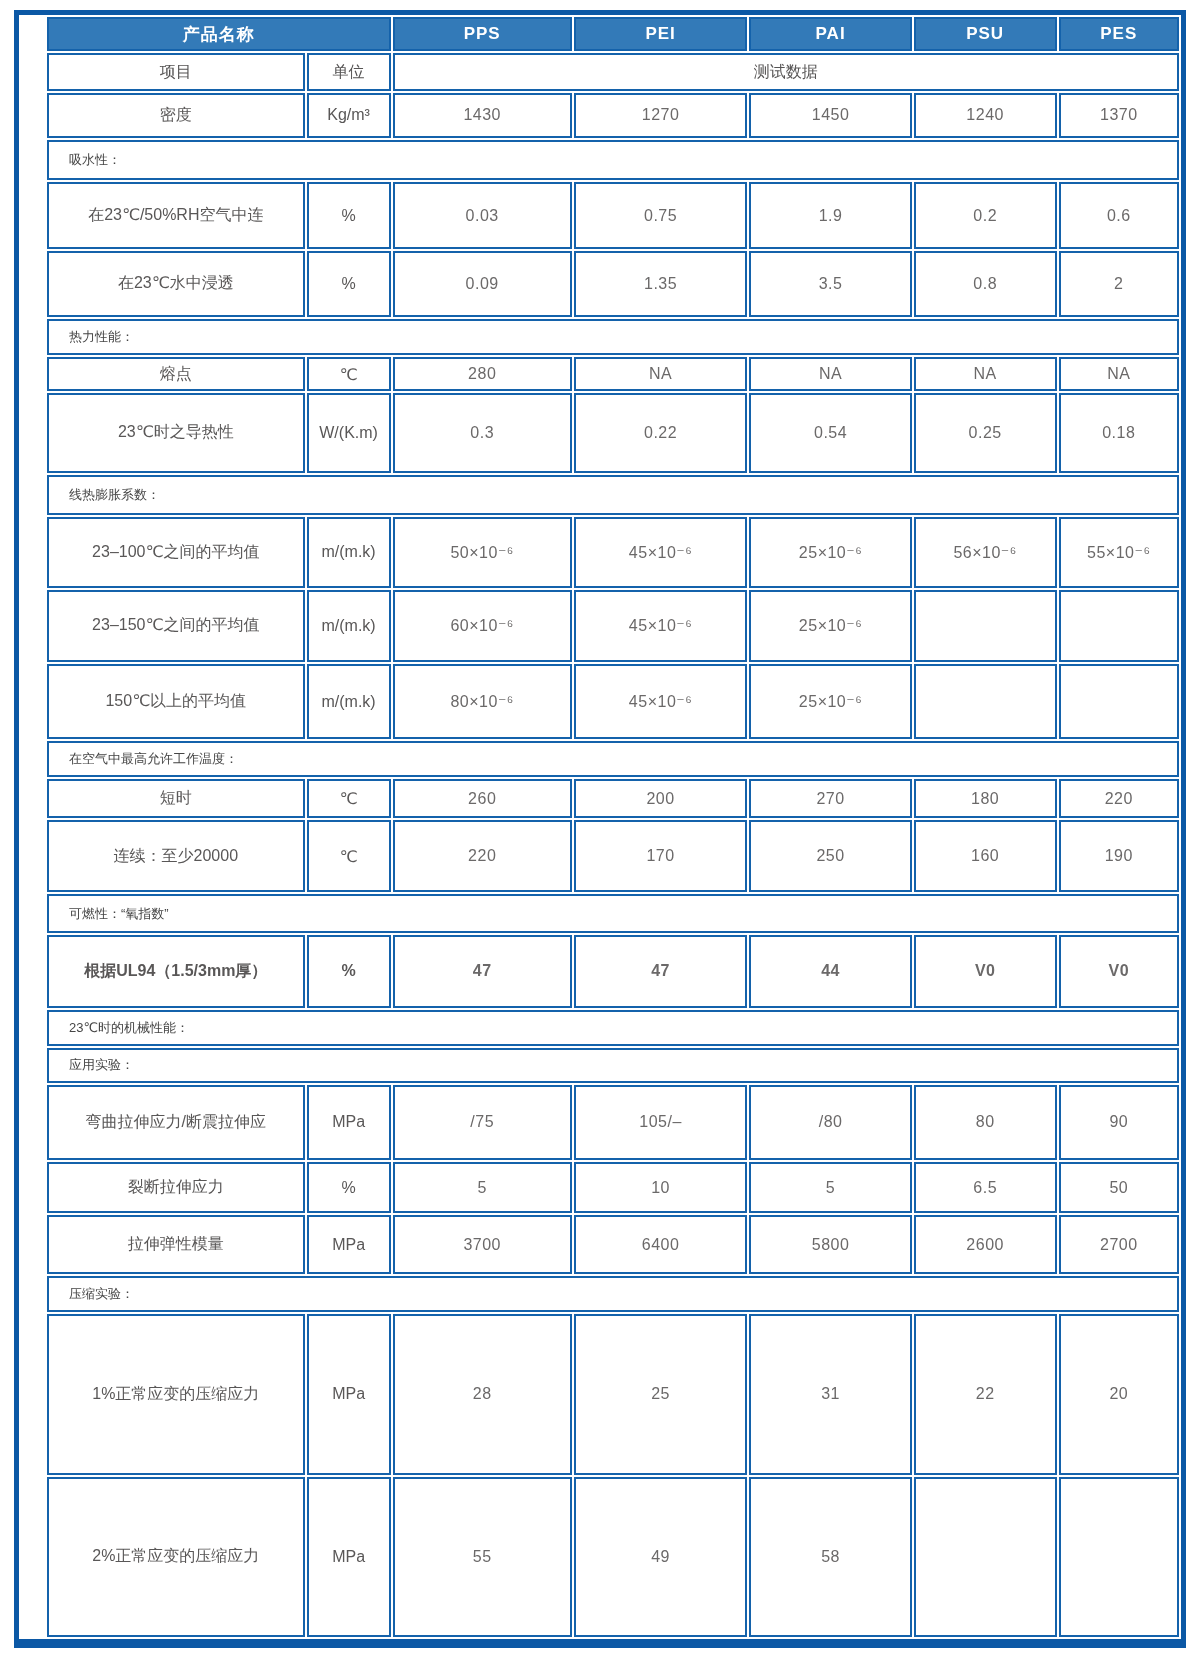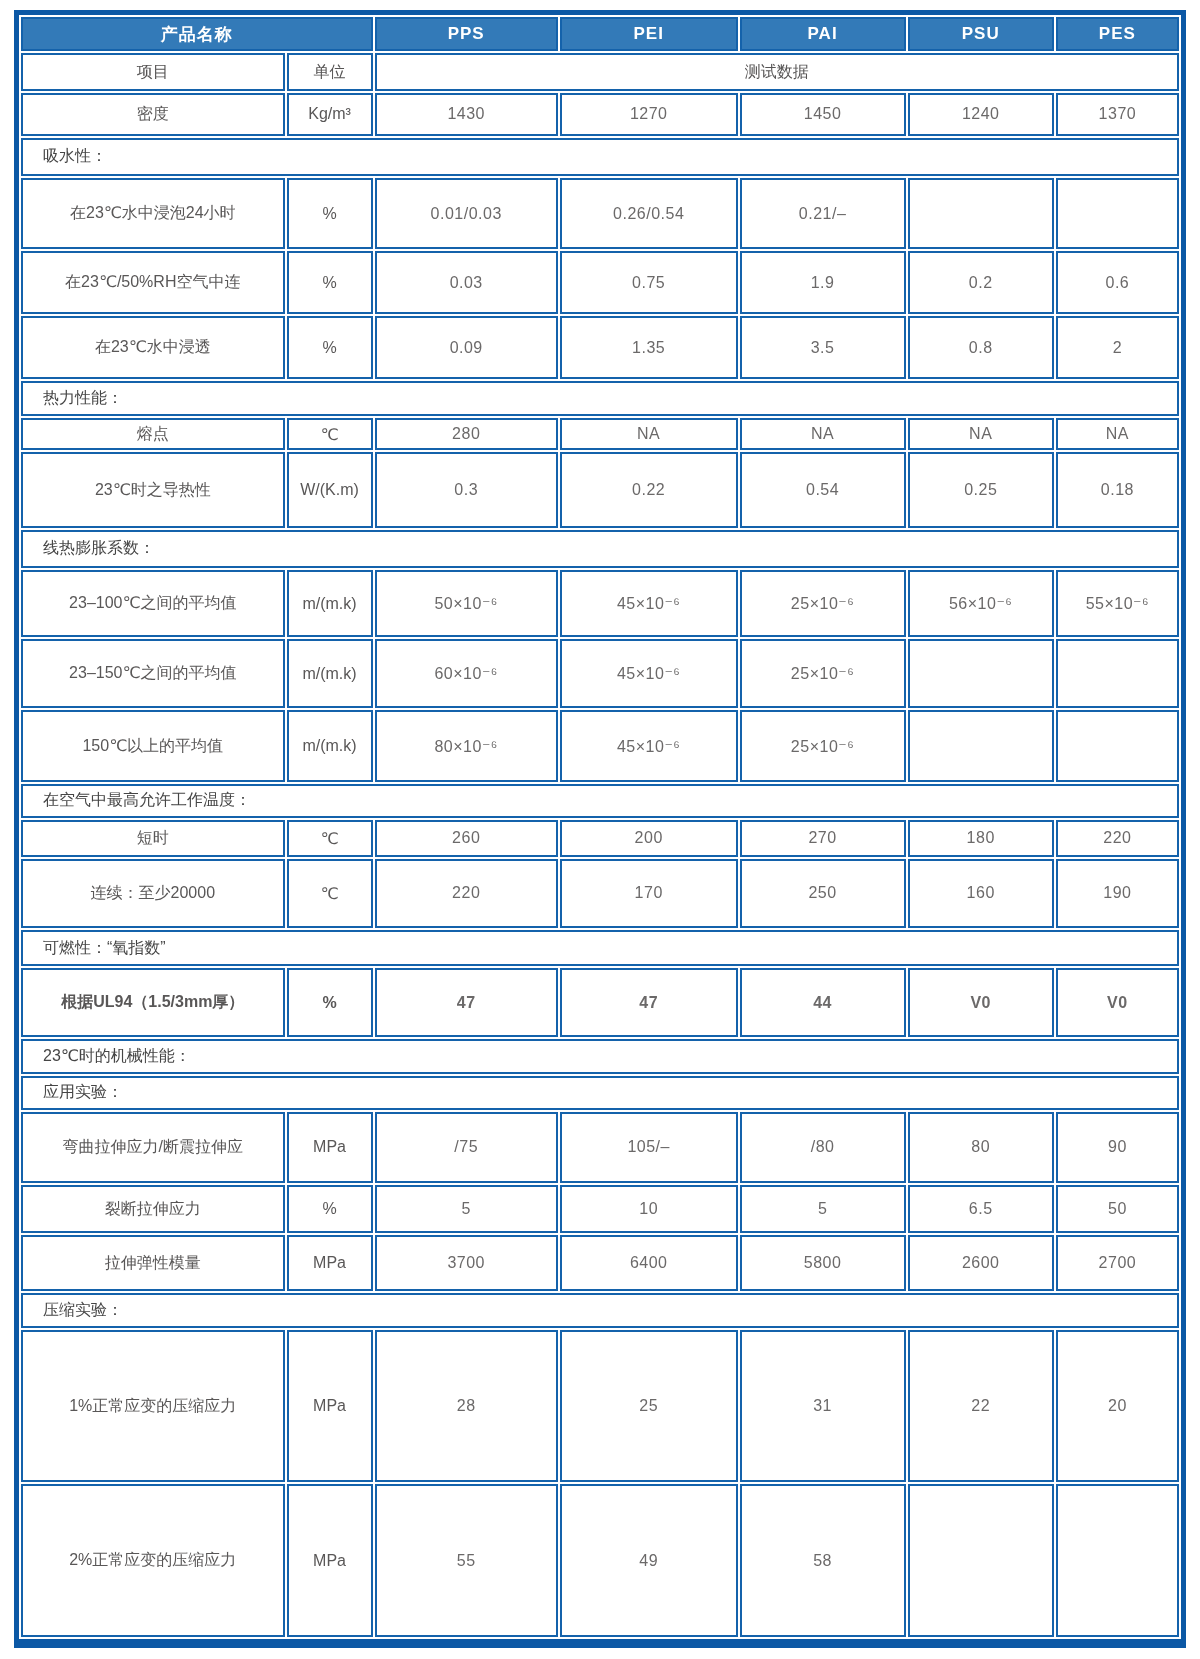--- a/index.html
+++ b/index.html
@@ -18,20 +18,21 @@
     border-bottom-width: 9px;
     background: #ffffff;
   }
   table.spec-table {
     width: 100%;
     height: 100%;
     border-collapse: separate;
     border-spacing: 2px;
     background: #ffffff;
     table-layout: fixed;
+    padding-left: 26px;
   }
   th, td {
     border: 2px solid #1462ab;
     vertical-align: middle;
     text-align: center;
     padding: 2px 6px;
     overflow: hidden;
   }
   th.head-cell {
     background: #337ab8;
@@ -41,21 +42,21 @@
     letter-spacing: 1px;
   }
   td.sub-cell {
     color: #565454;
     font-size: 16px;
   }
   td.section-cell {
     text-align: left;
     padding-left: 20px;
     color: #454545;
-    font-size: 16px;
+    font-size: 13px;
   }
   td.label-cell {
     color: #595757;
     font-size: 16px;
   }
   td.unit-cell {
     color: #595757;
     font-size: 16px;
     text-align: center;
   }
@@ -100,29 +101,20 @@
           <td class="unit-cell">Kg/m³</td>
           <td class="value-cell">1430</td>
           <td class="value-cell">1270</td>
           <td class="value-cell">1450</td>
           <td class="value-cell">1240</td>
           <td class="value-cell">1370</td>
         </tr>
         <tr style="height: 38px;">
           <td class="section-cell" colspan="7">吸水性：</td>
         </tr>
-        <tr style="height: 70px;">
-          <td class="label-cell">在23℃水中浸泡24小时</td>
-          <td class="unit-cell">%</td>
-          <td class="value-cell">0.01/0.03</td>
-          <td class="value-cell">0.26/0.54</td>
-          <td class="value-cell">0.21/–</td>
-          <td class="value-cell"></td>
-          <td class="value-cell"></td>
-        </tr>
         <tr style="height: 62px;">
           <td class="label-cell">在23℃/50%RH空气中连</td>
           <td class="unit-cell">%</td>
           <td class="value-cell">0.03</td>
           <td class="value-cell">0.75</td>
           <td class="value-cell">1.9</td>
           <td class="value-cell">0.2</td>
           <td class="value-cell">0.6</td>
         </tr>
         <tr style="height: 62px;">

